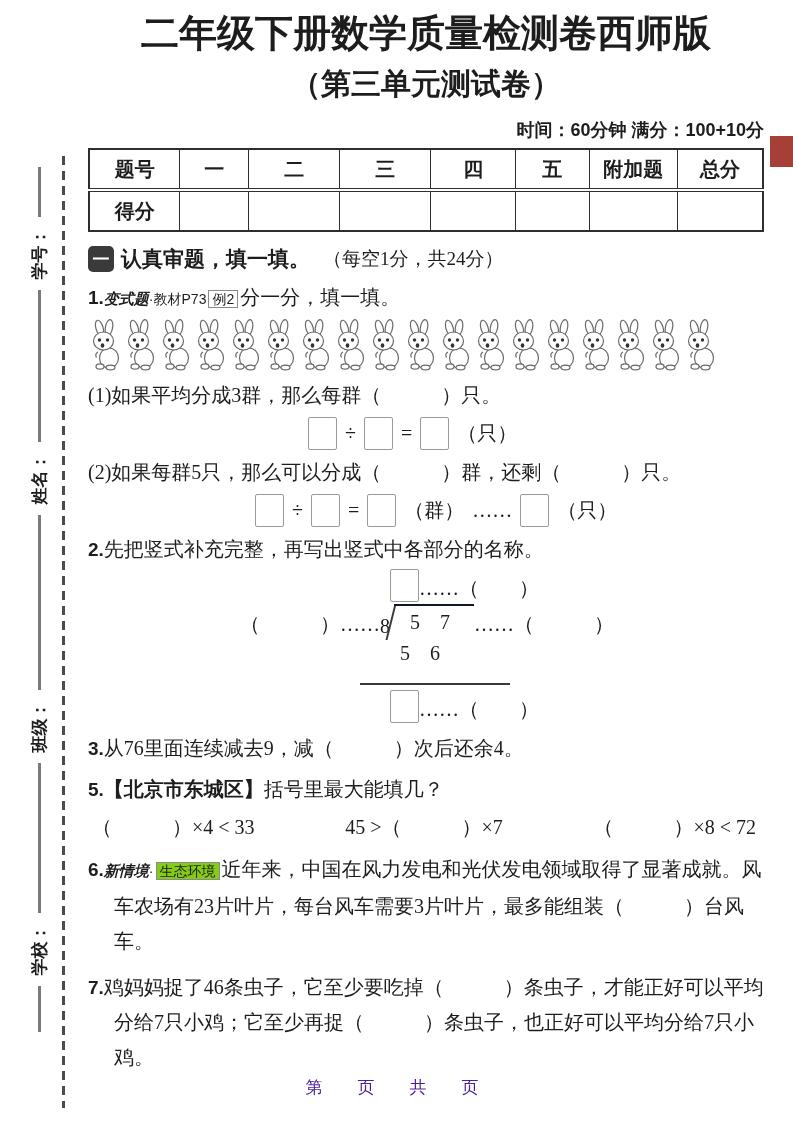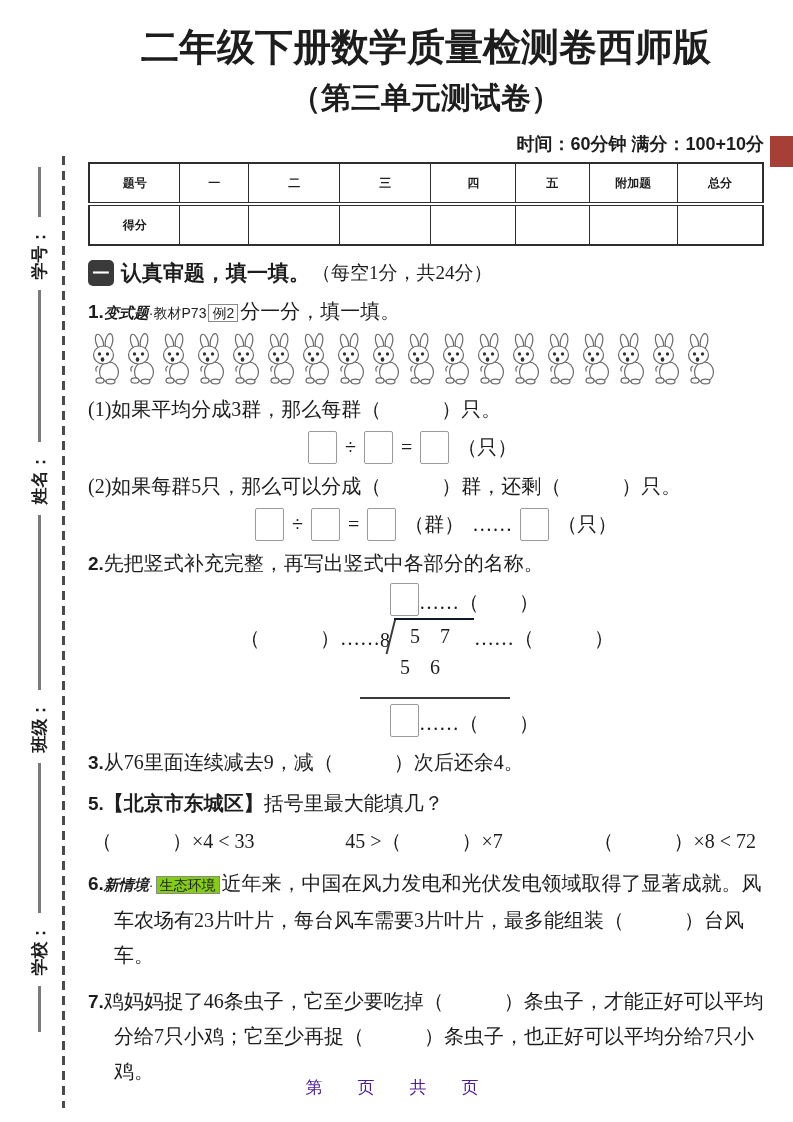--- a/index.html
+++ b/index.html
@@ -17,49 +17,49 @@
   }
   .fill-line { height:3px; background:#7a7a7a; flex:none; }
   .w46{width:46px}.w150{width:150px}.w175{width:175px}.w152{width:152px}.w50{width:50px}
   .cut-line {
     position:absolute; left:62px; top:156px; width:3px; height:952px;
     background:repeating-linear-gradient(180deg,#4b4b4b 0 9px,transparent 9px 15px);
   }
   .corner { position:absolute; left:770px; top:136px; width:23px; height:31px; background:#a63f35; }
 
   
-  .content { position:absolute; left:88px; top:22px; width:676px; }
+  .content { position:absolute; left:88px; top:8px; width:676px; }
   .title {
     text-align:center; font-family:"Liberation Sans", sans-serif;
     font-size:38px; font-weight:bold; line-height:50px; margin:0;
   }
   .subtitle {
     text-align:center; font-family:"Liberation Sans", sans-serif;
     font-size:30px; font-weight:bold; line-height:40px; margin:6px 0 0 0;
   }
   .meta {
     text-align:right; font-family:"Liberation Sans", sans-serif;
     font-size:18px; font-weight:bold; margin:14px 0 6px 0;
   }
   table.score { border-collapse:collapse; width:100%; table-layout:fixed; }
   table.score td {
     border:1.5px solid #2e2e2e; height:36px; text-align:center;
-    font-family:"Liberation Sans", sans-serif; font-size:12px; font-weight:bold;
+    font-family:"Liberation Sans", sans-serif; font-size:20px; font-weight:bold;
   }
   table.score { border:2.5px solid #2e2e2e; }
   table.score tr.hdr td { border-bottom:4px double #2e2e2e; }
 
   .section-head { display:flex; align-items:center; margin-top:13px; }
   .badge {
     width:26px; height:26px; background:#3a3a3a; border-radius:5px; flex:none;
     color:#fff; display:flex; align-items:center; justify-content:center;
     font-family:"Liberation Sans", sans-serif; font-weight:bold; font-size:17px; margin-right:7px;
   }
   .section-title { font-family:"Liberation Sans", sans-serif; font-weight:bold; font-size:21px; }
-  .section-note { font-size:19px; margin-left:2px; }
+  .section-note { font-size:19px; margin-left:13px; }
 
   .qline { margin-top:9px; font-size:20px; line-height:30px; }
   .qnum { font-family:"Liberation Sans", sans-serif; font-weight:bold; font-size:19px; }
   .tag-bold { font-family:"Liberation Sans", sans-serif; font-weight:bold; font-style:italic; font-size:15px; }
   .tag-ref { font-family:"Liberation Sans", sans-serif; font-size:14px; }
   .tag-box { font-family:"Liberation Sans", sans-serif; font-size:14px; border:1px solid #8a8a8a; padding:0 3px; margin:0 2px; }
   .tag-box.shaded { background:#84cc16; }
   .prov-tag { font-weight:bold; }
 
   .rabbits { display:flex; gap:1px; margin:5px 0 1px 0; }

